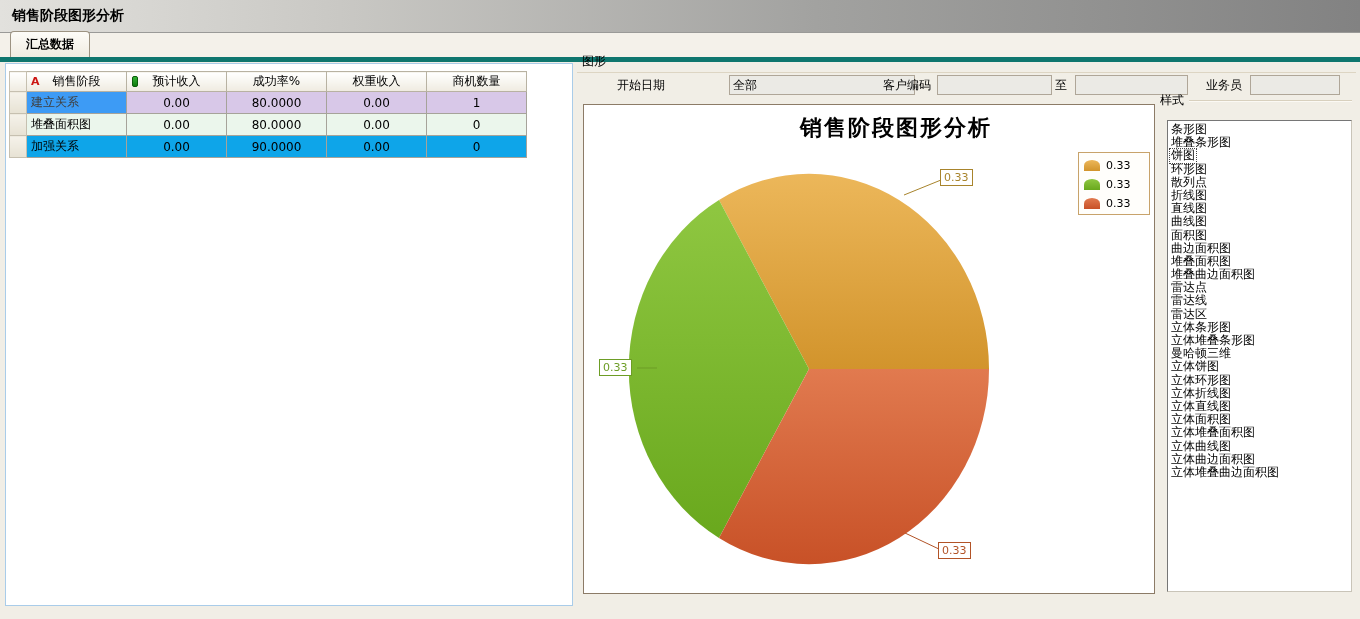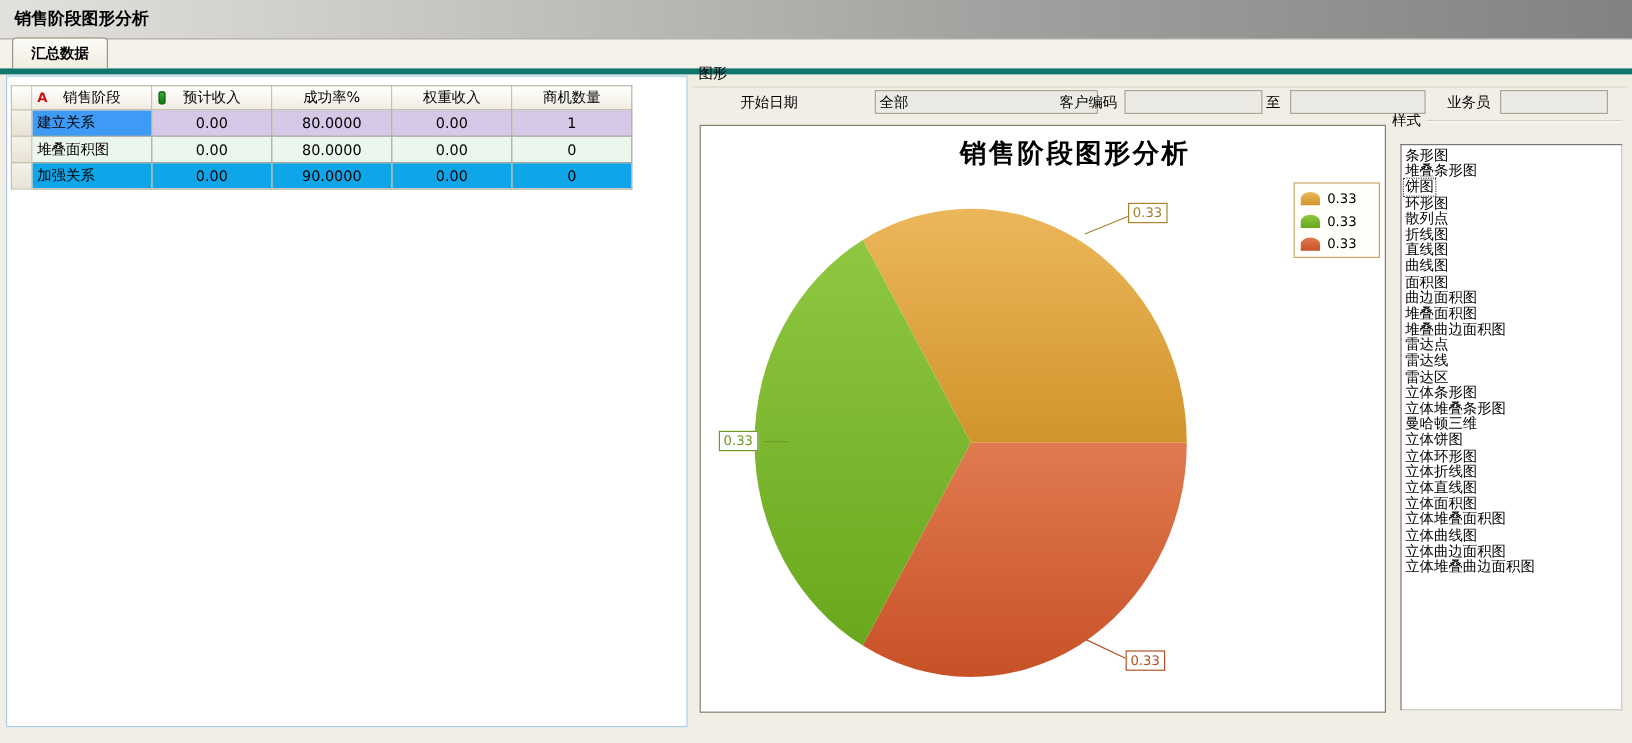--- a/index.html
+++ b/index.html
@@ -27,21 +27,21 @@
     background:#fff; border:1px solid #a9cce9; }
   table.grid { border-collapse:collapse; margin:7px 0 0 3px; table-layout:fixed; }
   table.grid td { height:22px; border:1px solid #a6a39a; padding:0 4px; overflow:hidden; white-space:nowrap; }
   table.grid tr.hdr td { height:20px; background:linear-gradient(#ffffff,#efebe0);
     border:1px solid #b8b2a2; text-align:center; position:relative; }
   td.corner, td.rowhead { width:17px; background:linear-gradient(#f5f2ea,#e7e2d4);
     border:1px solid #c6c0b0 !important; padding:0 !important; }
   .col-stage { width:100px; } .col-num { width:100px; }
   td.num { text-align:center; }
   tr.sel td { background:#d8c8e8; }
-  tr.sel td.active-cell { background:#3d9bf5; color:#000000; }
+  tr.sel td.active-cell { background:#3d9bf5; color:#404040; }
   tr.row2 td { background:#ebf6ec; }
   tr.row3 td { background:#0ea5e9; }
   tr.sel td.rowhead, tr.row2 td.rowhead, tr.row3 td.rowhead { background:linear-gradient(#f5f2ea,#e7e2d4); }
   .icon-a { position:absolute; left:4px; top:3px; color:#cc1512; font-weight:bold; font-size:11px; }
   .icon-bar { position:absolute; left:5px; top:4px; width:6px; height:11px;
     background:linear-gradient(#34b234,#0e7a0e); border:1px solid #0a5c0a; border-radius:2px; }
 
   
   .right-panel { position:absolute; left:577px; top:49px; width:779px; height:549px; }
   .graph-label { position:absolute; left:0; top:0; width:100%; height:24px; padding:4px 0 0 5px;

